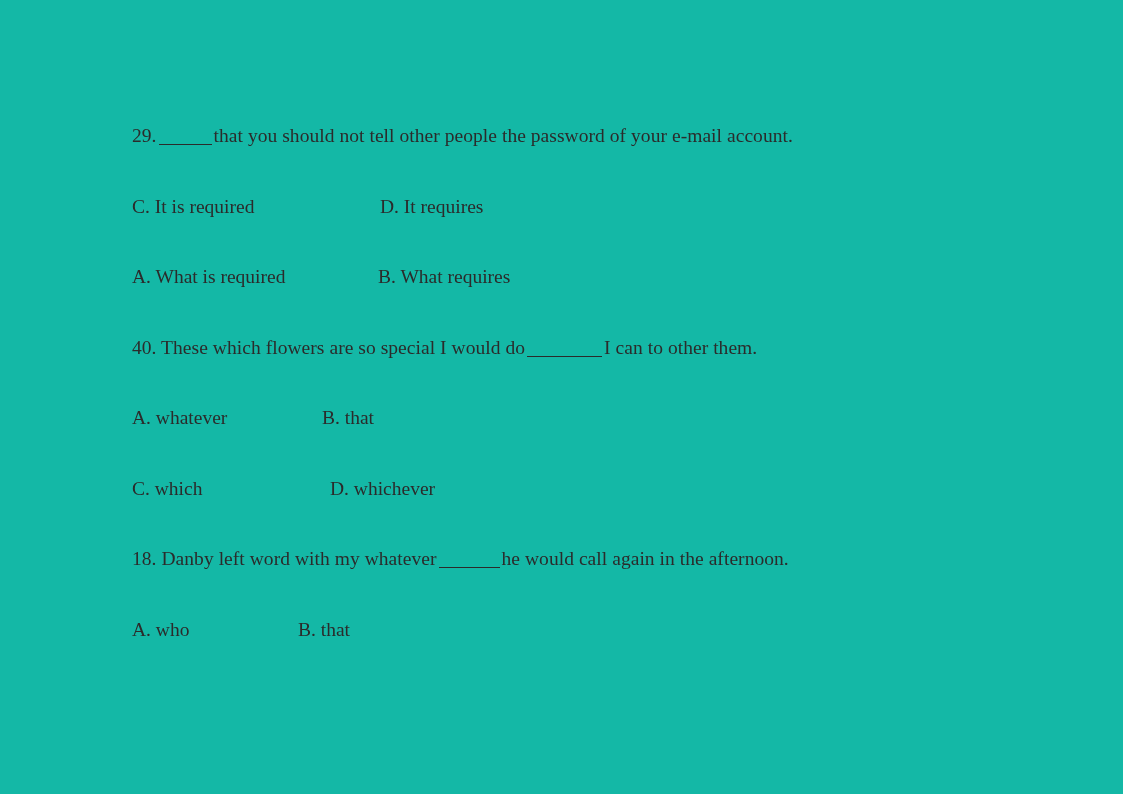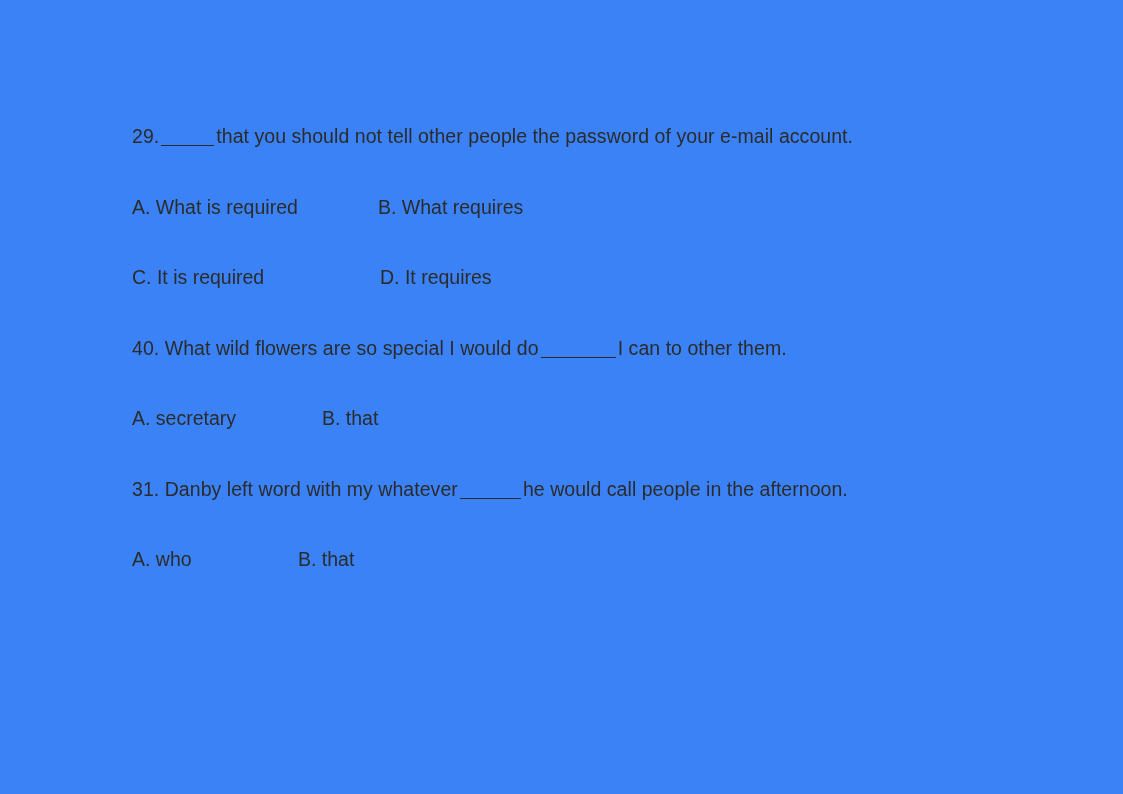--- a/index.html
+++ b/index.html
@@ -14,21 +14,22 @@
     position: relative;
     overflow: hidden;
     font-family: "Liberation Sans", sans-serif;
     color: #2b2b2b;
     -webkit-font-smoothing: antialiased;
   }
 
   .page {
     position: absolute;
     inset: 0;
-    background: #3b82f6;
+    background: #14b8a6;
+    font-family: Liberation Serif, serif;
   }
 
   .content {
     position: absolute;
     left: 132px;
     top: 124px;
     width: 940px;
   }
 
   
@@ -80,43 +81,47 @@
 <body>
 
 <div class="page">
   <div class="content">
 
     <div class="line q-line">
       <span>29.</span><span class="blank blank-29"></span><span>that you should not tell other people the password of your e-mail account.</span>
     </div>
 
     <div class="opt-row">
+      <span class="opt opt-a">C. It is required</span>
+      <span class="opt col-q29-d">D. It requires</span>
+    </div>
+
+    <div class="opt-row">
       <span class="opt opt-a">A. What is required</span>
       <span class="opt col-q29-b">B. What requires</span>
     </div>
 
+    <div class="line q-line">
+      <span>40.</span>
+      <span>These which flowers are so special I would do</span><span class="blank blank-30"></span><span>I can to other them.</span>
+    </div>
+
     <div class="opt-row">
-      <span class="opt opt-a">C. It is required</span>
-      <span class="opt col-q29-d">D. It requires</span>
+      <span class="opt opt-a">A. whatever</span>
+      <span class="opt col-q30-b">B. that</span>
+    </div>
+
+    <div class="opt-row">
+      <span class="opt opt-a">C. which</span>
+      <span class="opt col-q30-d">D. whichever</span>
     </div>
 
     <div class="line q-line">
-      <span>40.</span>
-      <span>What wild flowers are so special I would do</span><span class="blank blank-30"></span><span>I can to other them.</span>
-    </div>
-
-    <div class="opt-row">
-      <span class="opt opt-a">A. secretary</span>
-      <span class="opt col-q30-b">B. that</span>
-    </div>
-
-
-    <div class="line q-line">
-      <span>31.</span>
-      <span>Danby left word with my whatever</span><span class="blank blank-31"></span><span>he would call people in the afternoon.</span>
+      <span>18.</span>
+      <span>Danby left word with my whatever</span><span class="blank blank-31"></span><span>he would call again in the afternoon.</span>
     </div>
 
     <div class="opt-row">
       <span class="opt opt-a">A. who</span>
       <span class="opt col-q31-b">B. that</span>
     </div>
 
   </div>
 </div>
 

